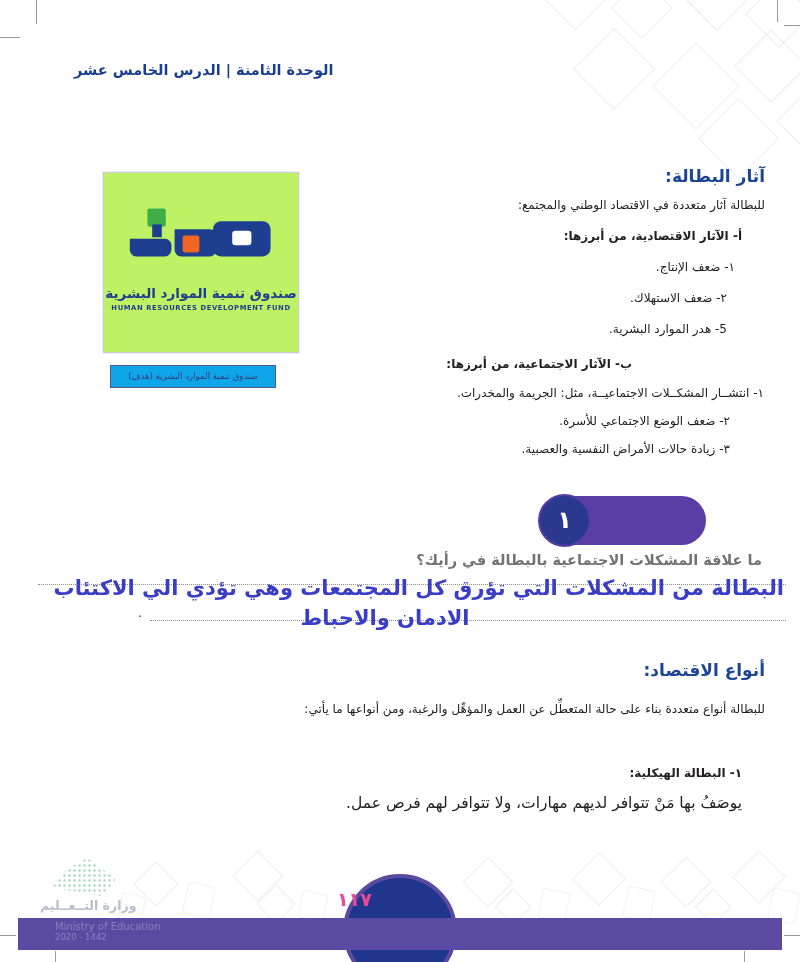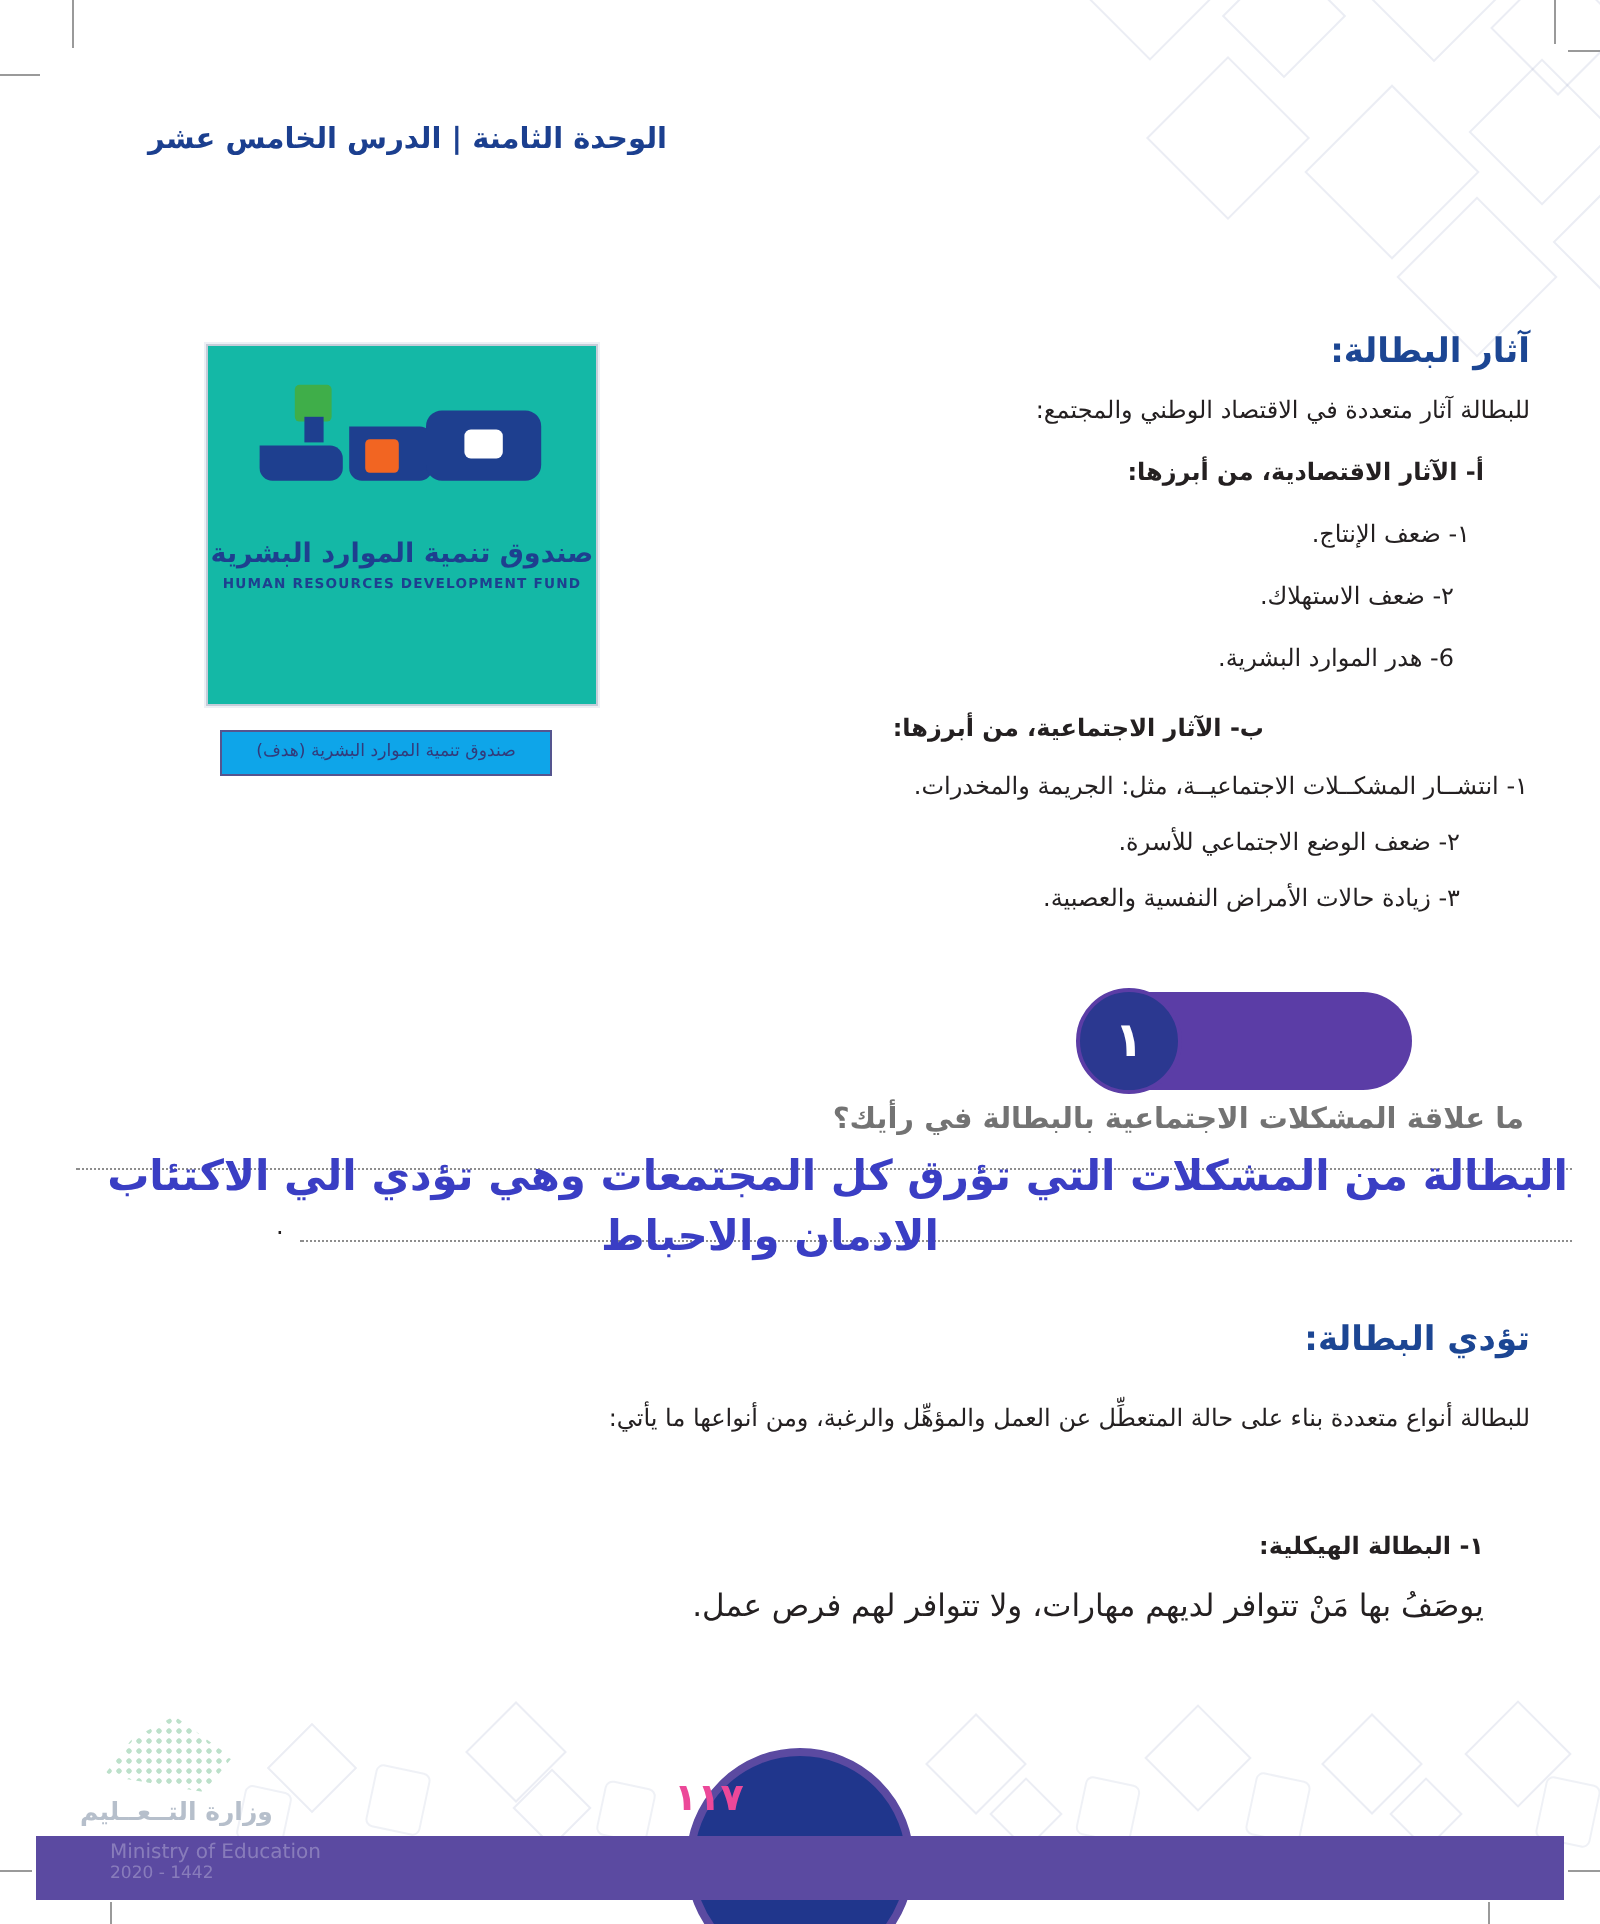--- a/index.html
+++ b/index.html
@@ -17,22 +17,22 @@
 
   
   .pattern{position:absolute;pointer-events:none;}
   .diamond{position:absolute;border:1.5px solid rgba(165,175,205,0.22);transform:rotate(45deg);}
   .sq{position:absolute;border:1.5px solid rgba(175,185,210,0.20);border-radius:4px;transform:rotate(12deg);}
 
   
   .lesson-header{top:62px;left:74px;color:#1b3f8f;font-weight:bold;font-size:14.5px;direction:rtl;}
 
   
-  .logo-figure{left:103px;top:172px;width:196px;height:181px;background:#14b8a6;
-    border:1px solid #c6cdd9;box-shadow:0 0 0 1px rgba(220,225,235,.5);text-align:center;padding-top:12px;box-sizing:border-box;}
+  .logo-figure{left:103px;top:172px;width:196px;height:181px;background:#bef264;
+    border:1px solid #c6cdd9;box-shadow:0 0 0 1px rgba(220,225,235,.5);text-align:center;padding-top:28px;box-sizing:border-box;}
   .logo-name-ar{color:#1e3f8f;font-weight:bold;font-size:13.5px;margin-top:6px;direction:rtl;}
   .logo-name-en{color:#1e3f8f;font-weight:bold;font-size:6.8px;letter-spacing:.6px;margin-top:3px;}
   .logo-caption{left:110px;top:337px;width:164px;height:21px;background:#0ea5e9;border:1px solid #55558f;
     color:#333a7a;font-size:8.6px;line-height:21px;text-align:center;direction:rtl;z-index:3;margin-top:28px;}
 
   
   .h-blue{color:#1c4693;font-weight:bold;font-size:17px;}
   .body-txt{color:#242021;font-size:12px;}
   .bold{font-weight:bold;}
 
@@ -100,40 +100,40 @@
   <div class="logo-name-ar">صندوق تنمية الموارد البشرية</div>
   <div class="logo-name-en">HUMAN RESOURCES DEVELOPMENT FUND</div>
 </div>
 <div class="abs logo-caption">صندوق تنمية الموارد البشرية (هدف)</div>
 
 <div class="abs rtl h-blue" style="right:35px;top:166px;">آثار البطالة:</div>
 <div class="abs rtl body-txt" style="right:35px;top:198px;">للبطالة آثار متعددة في الاقتصاد الوطني والمجتمع:</div>
 <div class="abs rtl body-txt bold" style="right:58px;top:229px;">أ- الآثار الاقتصادية، من أبرزها:</div>
 <div class="abs rtl body-txt" style="right:65px;top:260px;">١- ضعف الإنتاج.</div>
 <div class="abs rtl body-txt" style="right:73px;top:291px;">٢- ضعف الاستهلاك.</div>
-<div class="abs rtl body-txt" style="right:73px;top:322px;">6- هدر الموارد البشرية.</div>
+<div class="abs rtl body-txt" style="right:73px;top:322px;">5- هدر الموارد البشرية.</div>
 
 <div class="abs rtl body-txt bold" style="right:168px;top:357px;">ب- الآثار الاجتماعية، من أبرزها:</div>
 <div class="abs rtl body-txt" style="right:36px;top:386px;">١- انتشــار المشكــلات الاجتماعيــة، مثل: الجريمة والمخدرات.</div>
 <div class="abs rtl body-txt" style="right:70px;top:414px;">٢- ضعف الوضع الاجتماعي للأسرة.</div>
 <div class="abs rtl body-txt" style="right:70px;top:442px;">٣- زيادة حالات الأمراض النفسية والعصبية.</div>
 
 <div class="abs badge">
   <div class="badge-circle">١</div>
 </div>
 
 <div class="abs rtl question-red" style="right:38px;top:552px;">ما علاقة المشكلات الاجتماعية بالبطالة في رأيك؟</div>
 
 <div class="dotline" style="left:38px;top:584px;width:748px;"></div>
 <div class="dotline" style="left:150px;top:620px;width:636px;"></div>
 <div class="abs hand rtl" style="right:16px;left:16px;top:576px;white-space:nowrap;">البطالة من المشكلات التي تؤرق كل المجتمعات  وهي تؤدي الي الاكتئاب</div>
 <div class="abs hand" style="left:270px;top:606px;width:230px;text-align:center;">الادمان والاحباط</div>
 <div class="abs body-txt" style="left:138px;top:606px;">.</div>
 
-<div class="abs rtl h-blue" style="right:35px;top:660px;">تؤدي البطالة:</div>
+<div class="abs rtl h-blue" style="right:35px;top:660px;">أنواع الاقتصاد:</div>
 <div class="abs rtl body-txt" style="right:35px;left:35px;top:694px;line-height:30px;">للبطالة أنواع متعددة  بناء على حالة المتعطِّل عن العمل والمؤهِّل والرغبة، ومن أنواعها ما يأتي:</div>
 <div class="abs rtl body-txt bold" style="right:58px;top:766px;">١- البطالة الهيكلية:</div>
 <div class="abs rtl body-txt" style="right:58px;top:794px;font-size:15.5px;">يوصَفُ بها مَنْ تتوافر لديهم مهارات، ولا تتوافر لهم فرص عمل.</div>
 
 <div class="pattern" style="left:0;top:850px;width:800px;height:70px;">
   <div class="diamond" style="left:140px;top:18px;width:30px;height:30px;"></div>
   <div class="sq" style="left:185px;top:34px;width:26px;height:30px;"></div>
   <div class="diamond" style="left:240px;top:8px;width:34px;height:34px;"></div>
   <div class="diamond" style="left:262px;top:40px;width:26px;height:26px;"></div>
   <div class="sq" style="left:300px;top:42px;width:24px;height:26px;"></div>

